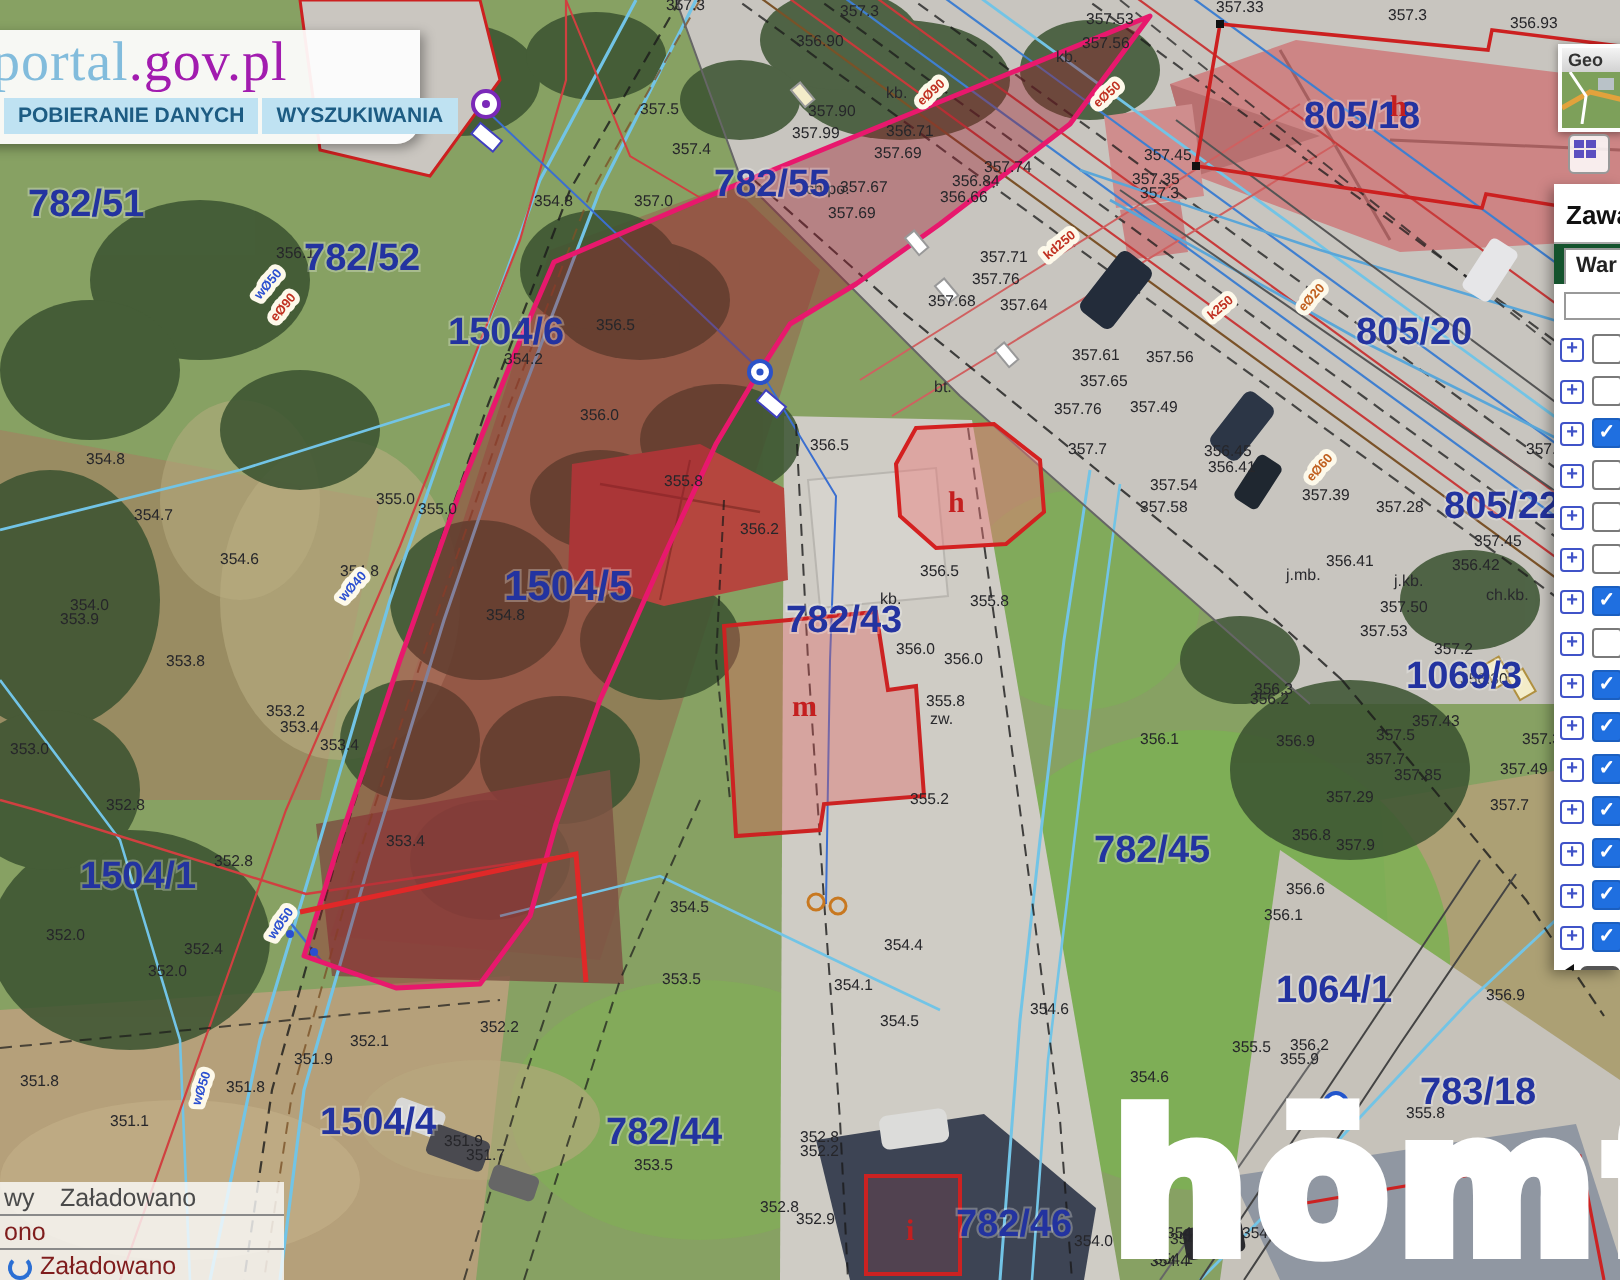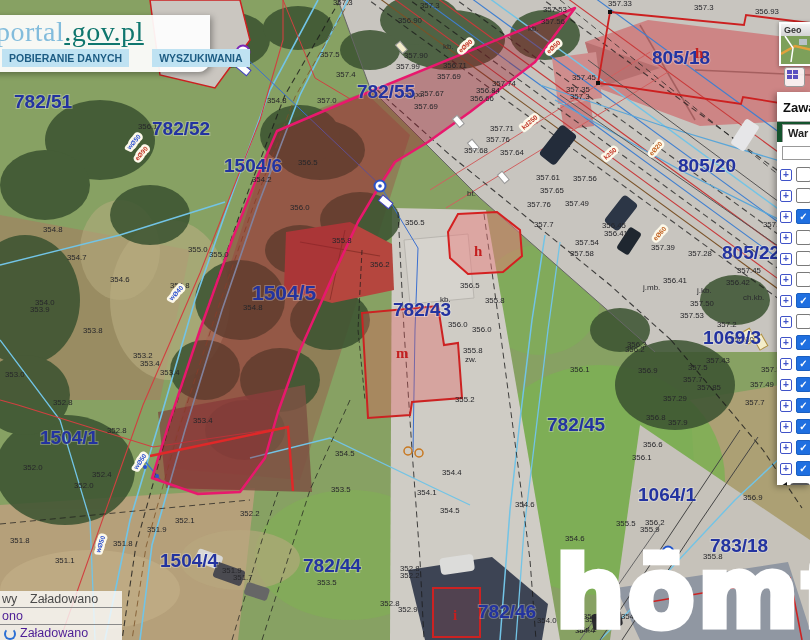--- a/index.html
+++ b/index.html
@@ -14,22 +14,22 @@
   .parcel.big{font-size:21px;}
   .bletter{font:bold 15px "Liberation Serif",serif;fill:#c41f1f;}
   .util{font:bold 6.5px "Liberation Sans",sans-serif;
         paint-order:stroke;stroke:#fdf9ea;stroke-width:5px;stroke-linejoin:round;}
   
   #header-card{position:absolute;left:-14px;top:15px;width:224px;height:57px;
     background:rgba(255,255,255,.93);border-radius:0 0 12px 0;
     box-shadow:2px 2px 6px rgba(0,0,0,.35);}
   #logo{position:absolute;left:10px;top:1px;font-family:"Liberation Serif",serif;
         font-size:28px;letter-spacing:.5px;white-space:nowrap;}
-  #logo .lb{color:#82bcdc;} #logo .lg{color:#0f766e;text-decoration:underline;}
-  #header-tabs{position:absolute;left:16px;bottom:5px;display:flex;gap:23px;}
+  #logo .lb{color:#82bcdc;} #logo .lg{color:#a21caf;}
+  #header-tabs{position:absolute;left:16px;bottom:5px;display:flex;gap:2px;}
   .hbtn{background:#bfe2f2;color:#1d5c83;font-size:10.5px;font-weight:bold;
         padding:3px 7px;white-space:nowrap;cursor:pointer;}
   
   #minimap{position:absolute;left:779px;top:22px;width:31px;height:40px;
      border:2px solid #fdfdfd;border-right:none;background:#7da05a;
      box-shadow:0 1px 4px rgba(0,0,0,.4);}
   #minimap-header{height:12px;background:linear-gradient(#f4f4f4,#d2d2d2);
      font-size:9px;font-weight:bold;color:#333;padding-left:3px;line-height:12px;}
   #minimap-thumb{position:relative;height:26px;overflow:hidden;}
   #widget-icon{position:absolute;left:784px;top:67px;width:15px;height:14px;
@@ -52,26 +52,26 @@
      font-weight:bold;background:#fff;cursor:pointer;flex:none;}
   .cbox{width:13px;height:13px;border:1px solid #7a7a7a;background:#fff;
      border-radius:2px;flex:none;cursor:pointer;font-size:10px;line-height:13px;
      text-align:center;color:#fff;font-weight:bold;}
   .cbox.on{background:#1f6fe0;border-color:#1b5fc0;}
   #panel-scroll{display:flex;align-items:center;gap:3px;padding:3px 0 0 4px;}
   #scroll-left{width:0;height:0;border-top:4px solid transparent;
      border-bottom:4px solid transparent;border-right:6px solid #111;cursor:pointer;}
   #scroll-thumb{width:22px;height:7px;background:#555;border-radius:4px;cursor:pointer;}
   
-  #status-panel{position:absolute;left:0;bottom:0;width:122px;height:49px;
+  #status-panel{position:absolute;left:0;bottom:0;width:142px;height:49px;
      background:rgba(252,252,252,.8);font-size:12.5px;color:#4a4a4a;}
   .srow{height:16px;line-height:16px;border-bottom:1px solid #8a8a8a;
      position:relative;white-space:nowrap;}
   .srow .c1{position:absolute;left:2px;} .srow .c2{position:absolute;left:30px;}
-  .srow.dim{color:#4c1d95;}
+  .srow.dim{color:#7f1d1d;}
   #spin{display:inline-block;width:8px;height:8px;border:2px solid #2b6fd4;
      border-top-color:transparent;border-radius:50%;margin:3px 4px 0 4px;
      vertical-align:top;}
   
   #watermark{position:absolute;left:556px;top:537px;color:#fff;
      font-family:"DejaVu Sans",sans-serif;font-weight:800;font-size:96px;
      letter-spacing:4px;-webkit-text-stroke:7px #fff;white-space:nowrap;
      pointer-events:none;}
 </style>
 </head>

